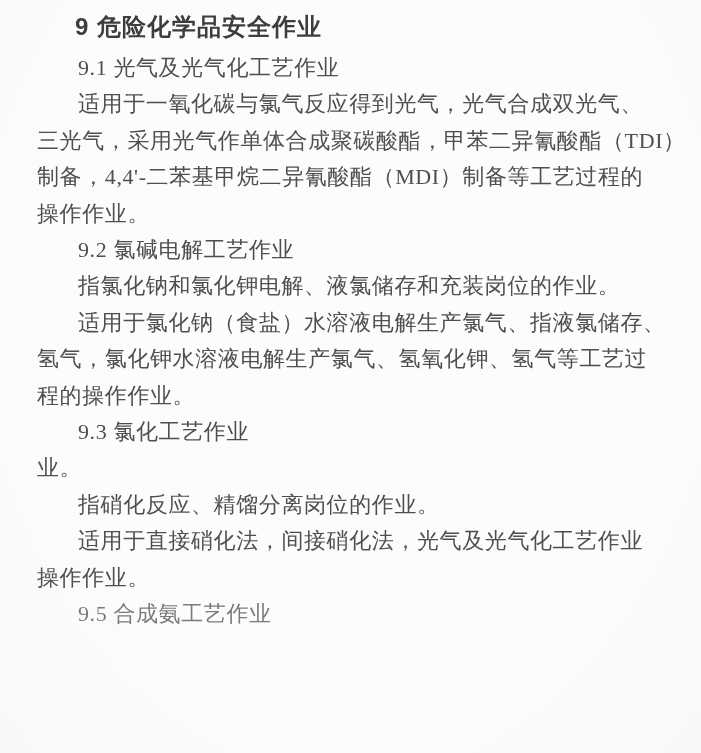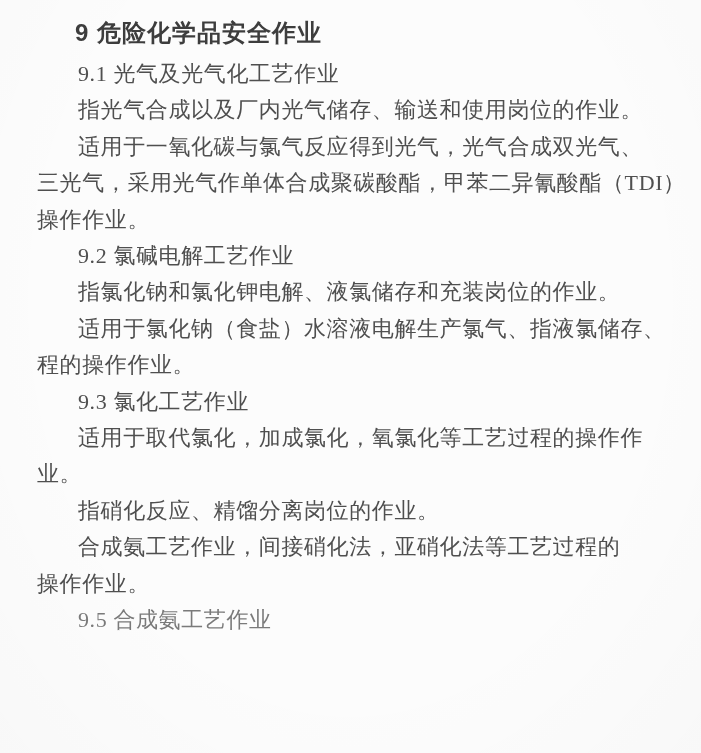--- a/index.html
+++ b/index.html
@@ -8,21 +8,21 @@
     height: 753px;
     overflow: hidden;
   }
   body {
     background: var(--page-bg, #fcfcfc);
   }
   .page {
     position: relative;
     width: 701px;
     height: 753px;
-    padding: 16px 30px 0 37px;
+    padding: 10px 30px 0 37px;
     overflow: hidden;
     color: var(--text-color, #4f4f4f);
     font-family: "Liberation Serif", "DejaVu Serif", serif;
     
     filter: blur(0.4px);
     background:
       radial-gradient(ellipse at 50% 40%, rgba(255,255,255,0) 60%, rgba(0,0,0,0.015) 100%),
       var(--page-bg, #fcfcfc);
   }
   .heading {
@@ -50,29 +50,29 @@
     opacity: 0.75; 
   }
 </style>
 </head>
 <body>
 
 <div class="page">
   <h1 class="heading">9 危险化学品安全作业</h1>
   <div class="body-lines" id="lines">
       <div class="line indent">9.1 光气及光气化工艺作业</div>
-      <div class="line indent">指光气合成以及厂内光气储存、输送和使用岗位的作业。</div>
       <div class="line indent">适用于一氧化碳与氯气反应得到光气，光气合成双光气、</div>
       <div class="line flush">三光气，采用光气作单体合成聚碳酸酯，甲苯二异氰酸酯（TDI）</div>
+      <div class="line flush">制备，4,4'-二苯基甲烷二异氰酸酯（MDI）制备等工艺过程的</div>
       <div class="line flush">操作作业。</div>
       <div class="line indent">9.2 氯碱电解工艺作业</div>
       <div class="line indent">指氯化钠和氯化钾电解、液氯储存和充装岗位的作业。</div>
       <div class="line indent">适用于氯化钠（食盐）水溶液电解生产氯气、指液氯储存、</div>
+      <div class="line flush">氢气，氯化钾水溶液电解生产氯气、氢氧化钾、氢气等工艺过</div>
       <div class="line flush">程的操作作业。</div>
       <div class="line indent">9.3 氯化工艺作业</div>
-      <div class="line indent">适用于取代氯化，加成氯化，氧氯化等工艺过程的操作作</div>
       <div class="line flush">业。</div>
       <div class="line indent">指硝化反应、精馏分离岗位的作业。</div>
-      <div class="line indent">合成氨工艺作业，间接硝化法，亚硝化法等工艺过程的</div>
+      <div class="line indent">适用于直接硝化法，间接硝化法，光气及光气化工艺作业</div>
       <div class="line flush">操作作业。</div>
       <div class="line partial">9.5 合成氨工艺作业</div>
     </div>
 </div>
 
 </body></html>

